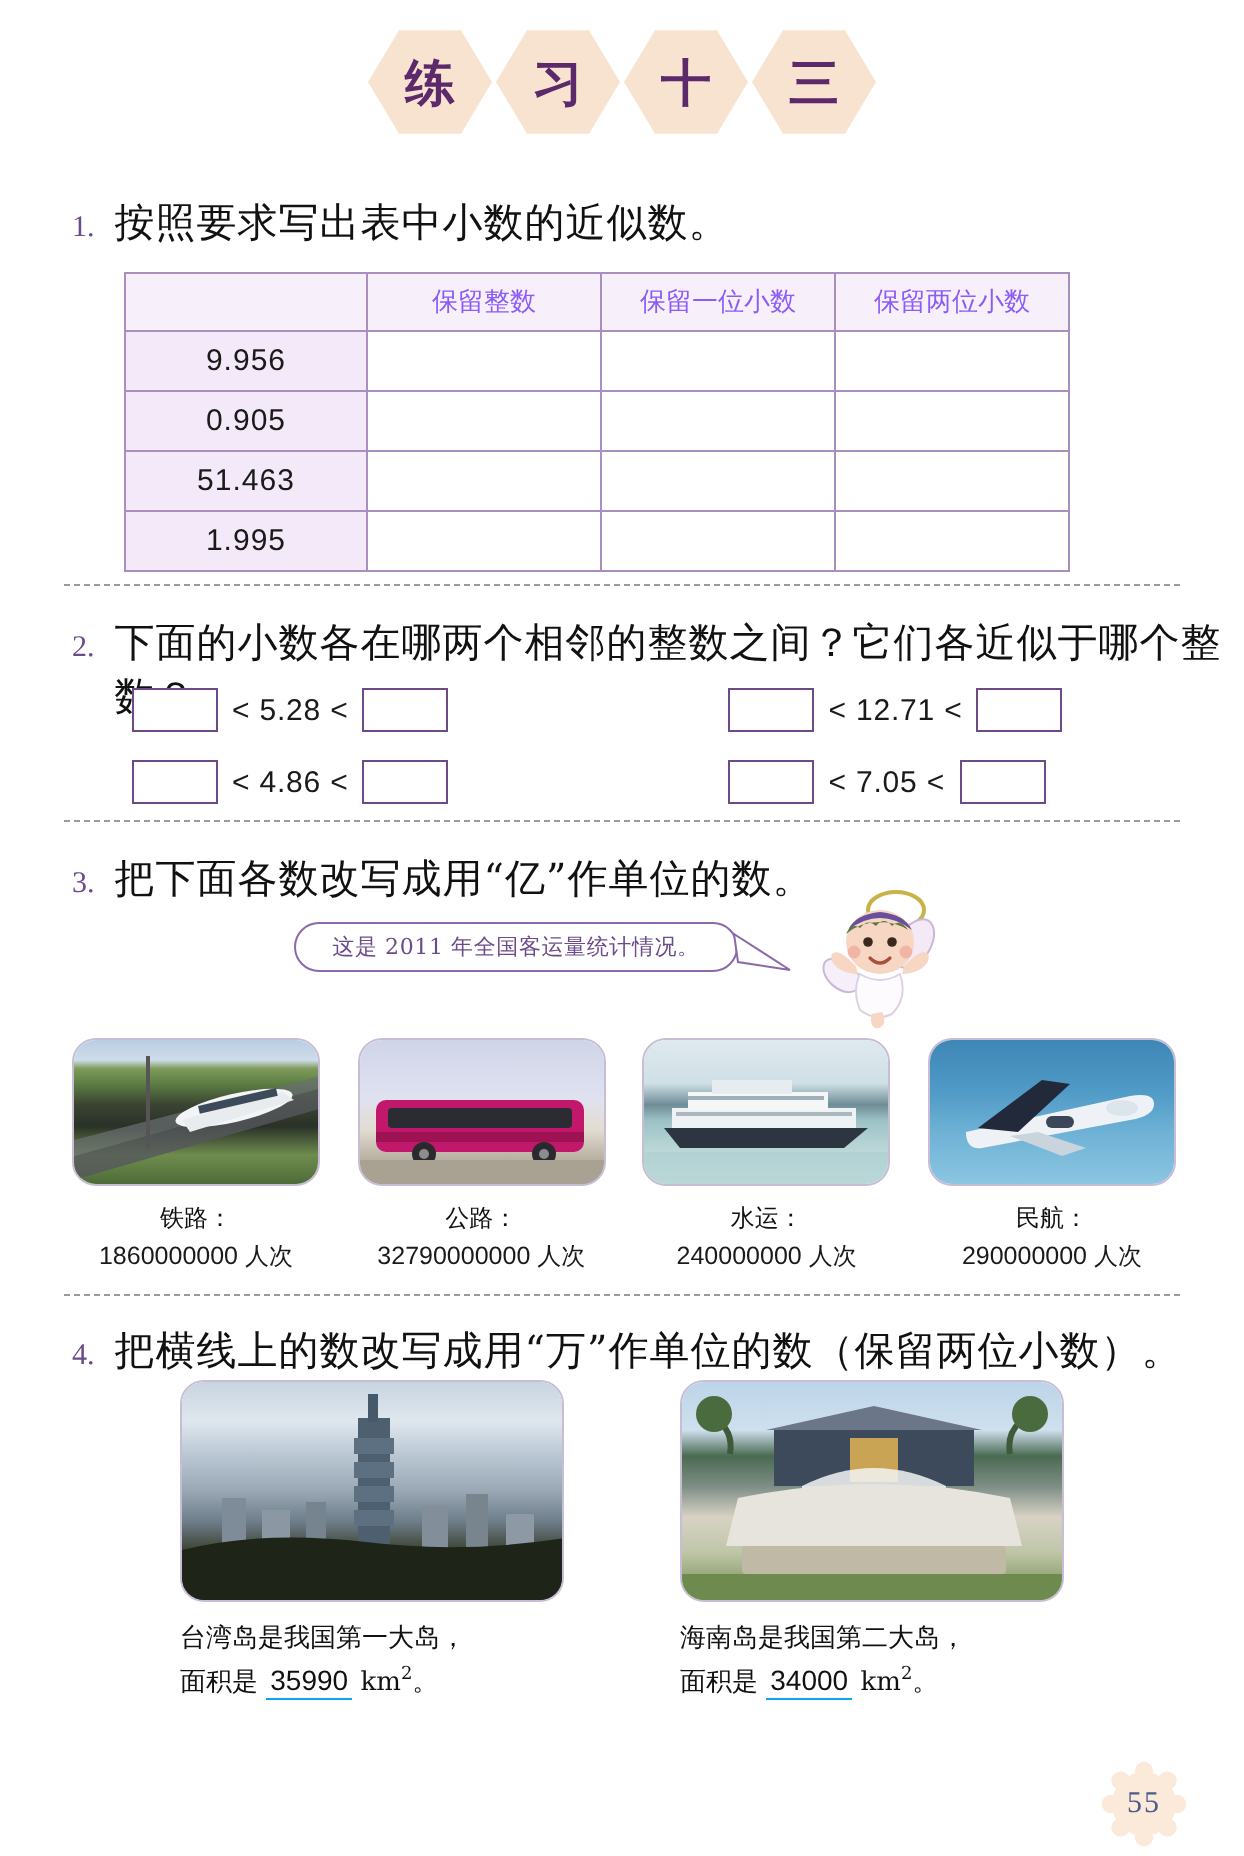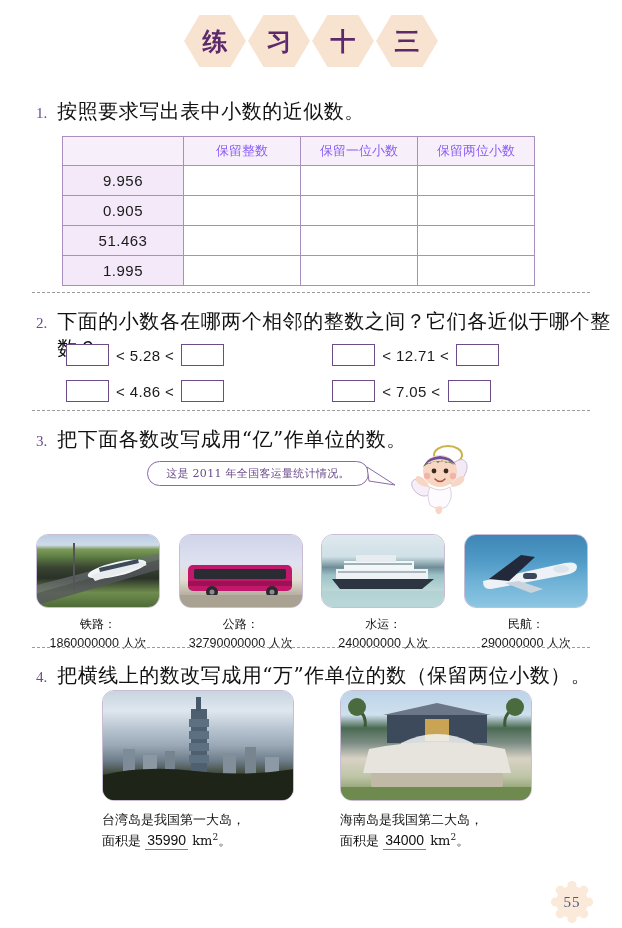--- a/index.html
+++ b/index.html
@@ -126,21 +126,21 @@
     display: flex;
     align-items: center;
     height: 28px;
     margin-bottom: 8px;
   }
   .ineq-group {
     display: flex;
     align-items: center;
     gap: 7px;
   }
-  .ineq-group.second { margin-left: 68px; padding-left: 40px; }
+  .ineq-group.second { margin-left: 100px; padding-left: 40px; }
   .abox {
     width: 43px;
     height: 22px;
     border: 1px solid #6d4b88;
     background: #ffffff;
     box-sizing: border-box;
   }
   .ineq-mid {
     font-family: "Liberation Sans", sans-serif;
     font-size: 15px;
@@ -180,21 +180,21 @@
     left: 396px;
     top: 437px;
     width: 74px;
     height: 80px;
   }
 
   
   .transport-row {
     position: absolute;
     left: 36px;
-    top: 534px;
+    top: 519px;
     width: 552px;
     display: flex;
     justify-content: space-between;
   }
   .tcard { width: 124px; }
   .tpic {
     width: 124px;
     height: 74px;
     border-radius: 12px;
     border: 1px solid #c9bdd6;
@@ -224,21 +224,21 @@
 
   
   .island-row {
     position: absolute;
     left: 90px;
     top: 690px;
     width: 442px;
     display: flex;
     justify-content: space-between;
   }
-  .icard { width: 192px; margin-left: 12px; }
+  .icard { width: 192px; }
   .ipic {
     width: 192px;
     height: 111px;
     border-radius: 12px;
     border: 1px solid #c9bdd6;
     overflow: hidden;
     position: relative;
     box-sizing: border-box;
   }
   .itext {

